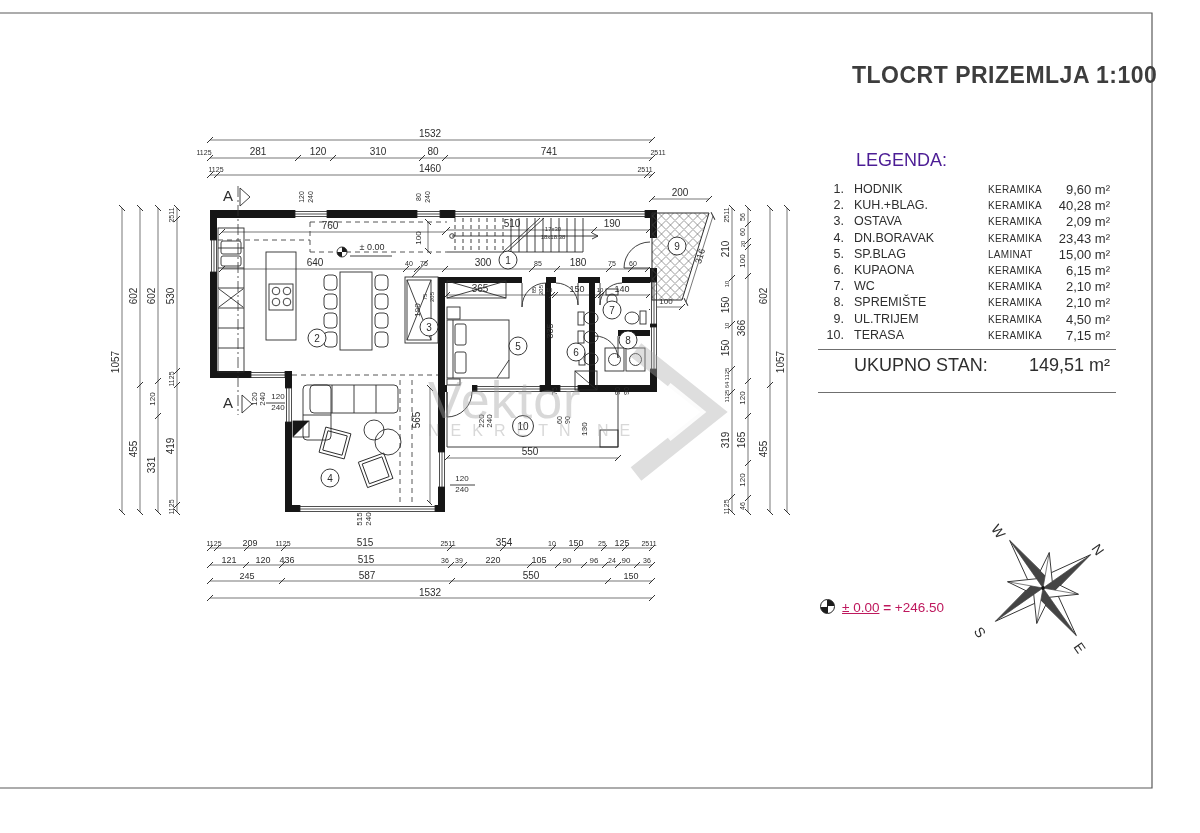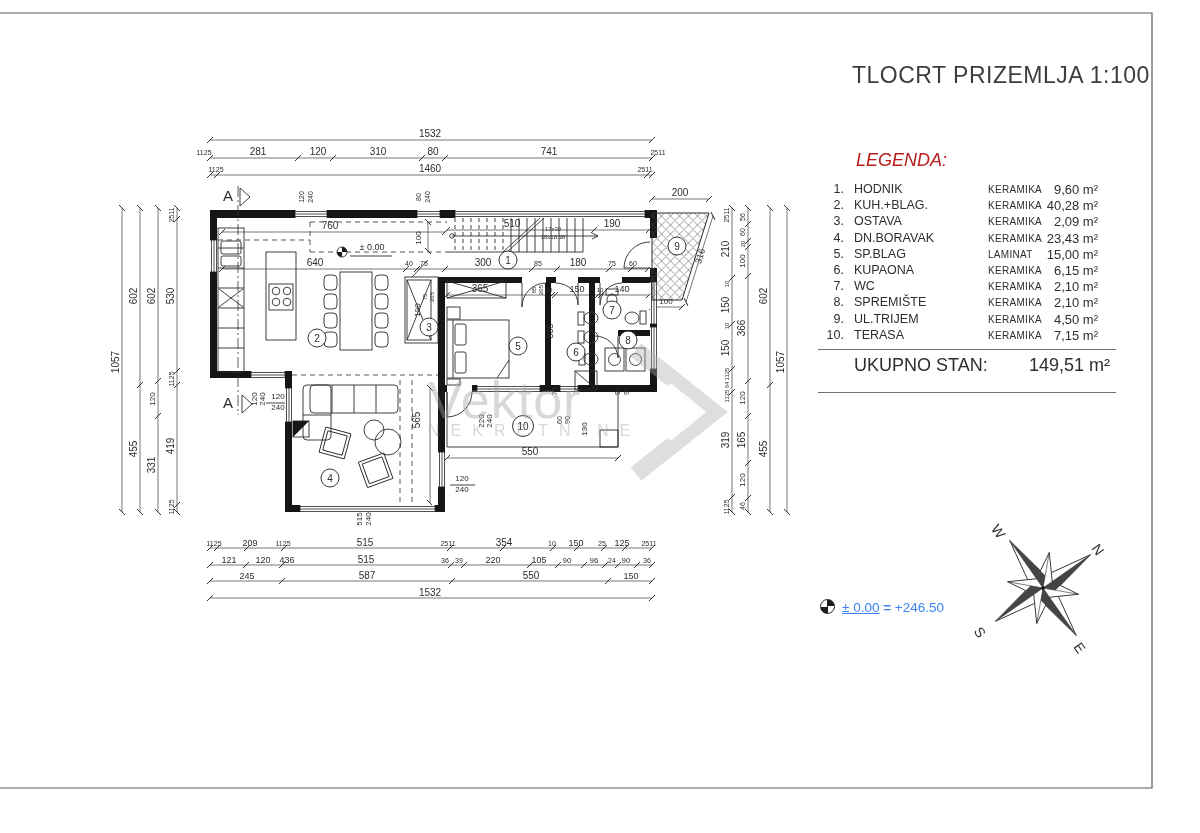--- a/index.html
+++ b/index.html
@@ -8,36 +8,36 @@
   #plan-svg{position:absolute;left:0;top:0;}
   .dim{stroke:#3c3c3c;stroke-width:.7;fill:none;marker-start:url(#tk);marker-end:url(#tk);}
   .thin{stroke:#2b2b2b;stroke-width:.9;fill:none;}
   .fur{stroke:#2b2b2b;stroke-width:.9;fill:#fff;}
   .furn{stroke:#2b2b2b;stroke-width:.9;fill:none;}
   .dash{stroke:#444;stroke-width:.9;fill:none;stroke-dasharray:5 4;}
   .dashdot{stroke:#333;stroke-width:.8;fill:none;stroke-dasharray:11 3 2 3;}
   .glz{stroke:#222;stroke-width:.8;fill:none;}
   text{fill:#2d2d2d;}
   
-  .title{position:absolute;left:852px;top:62px;font-size:23px;letter-spacing:.5px;color:#3d3d3d;}
-  .legheading{position:absolute;left:856px;top:150px;font-size:18px;color:#b91c1c;font-style:italic;}
+  .title{position:absolute;left:852px;top:62px;font-size:23px;letter-spacing:.5px;color:#3d3d3d;font-weight:bold;}
+  .legheading{position:absolute;left:856px;top:150px;font-size:18px;color:#4c1d95;}
   #legend{position:absolute;left:818px;top:182px;width:292px;}
   .lrow{position:relative;height:16.2px;font-size:12.5px;white-space:nowrap;}
   .lnum{position:absolute;left:0;width:26px;text-align:right;}
   .lname{position:absolute;left:36px;}
   .lmat{position:absolute;left:170px;font-size:10px;top:2px;letter-spacing:.3px;}
-  .larea{position:absolute;right:12px;text-align:right;font-size:13px;}
+  .larea{position:absolute;right:0;text-align:right;font-size:13px;}
   .lrule{position:absolute;left:818px;width:298px;height:0;border-top:1.6px solid #6f6f6f;}
   .totrow{position:relative;height:16.5px;font-size:18px;white-space:nowrap;}
   .totlab{position:absolute;left:36px;}
   .totval{position:absolute;right:0;}
   #totals{position:absolute;left:818px;top:355px;width:292px;}
   #grand{position:absolute;left:818px;top:399px;width:292px;}
   
-  #elev{position:absolute;left:820px;top:599px;font-size:13.5px;color:#3b82f6;}
+  #elev{position:absolute;left:820px;top:599px;font-size:13.5px;color:#be185d;}
   .bm{display:inline-block;width:13px;height:13px;border-radius:50%;border:1px solid #222;
       vertical-align:-2px;margin-right:7px;
       background:conic-gradient(from 0deg,#1c1c1c 0 25%,#fff 25% 50%,#1c1c1c 50% 75%,#fff 75%);}
   .ul{text-decoration:underline;}
   
   #wm{position:absolute;left:428px;top:362px;color:rgba(162,162,162,.42);pointer-events:none;}
   #wm .w1{font-size:52px;letter-spacing:1px;margin-top:8px;}
   #wm .w2{font-size:16px;letter-spacing:11px;margin-top:-8px;}
   #wmchev{position:absolute;left:622px;top:336px;pointer-events:none;}
 </style>

